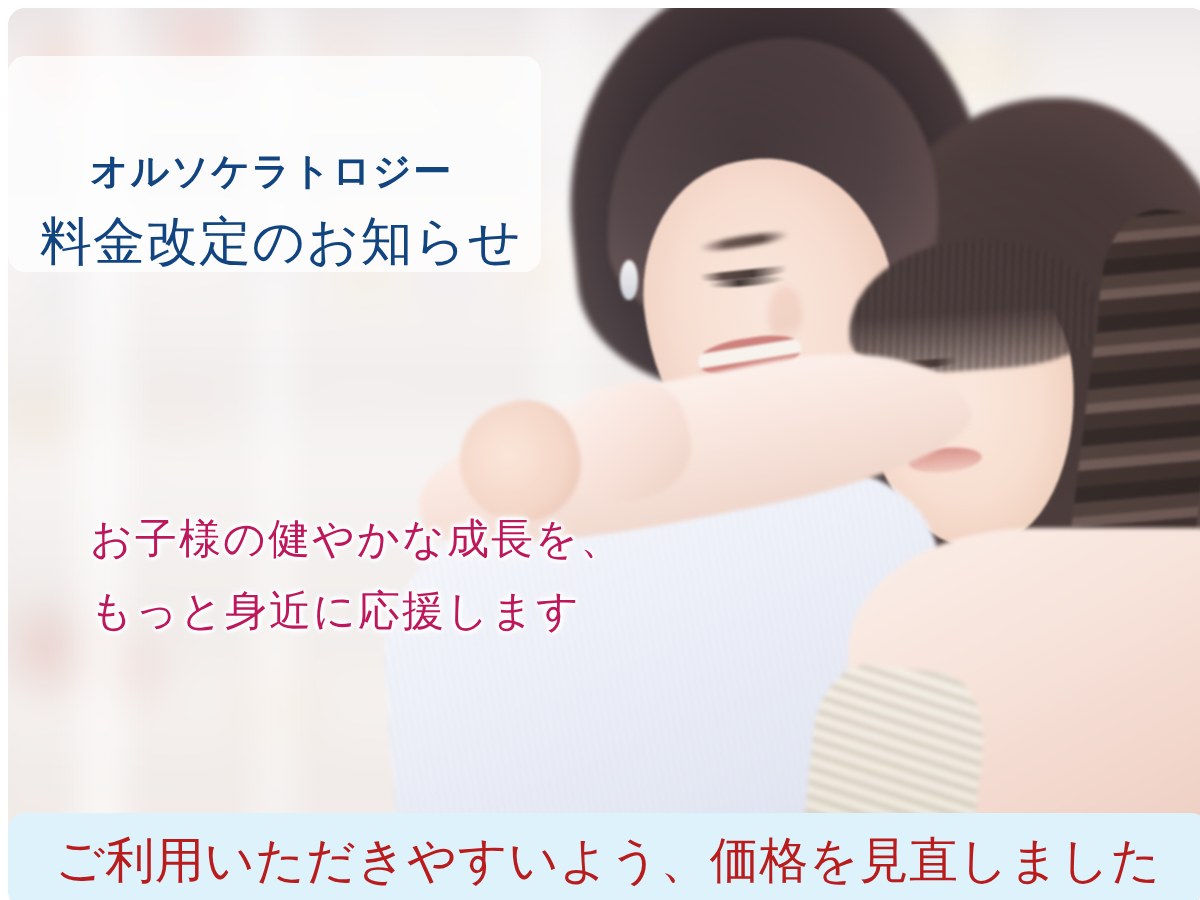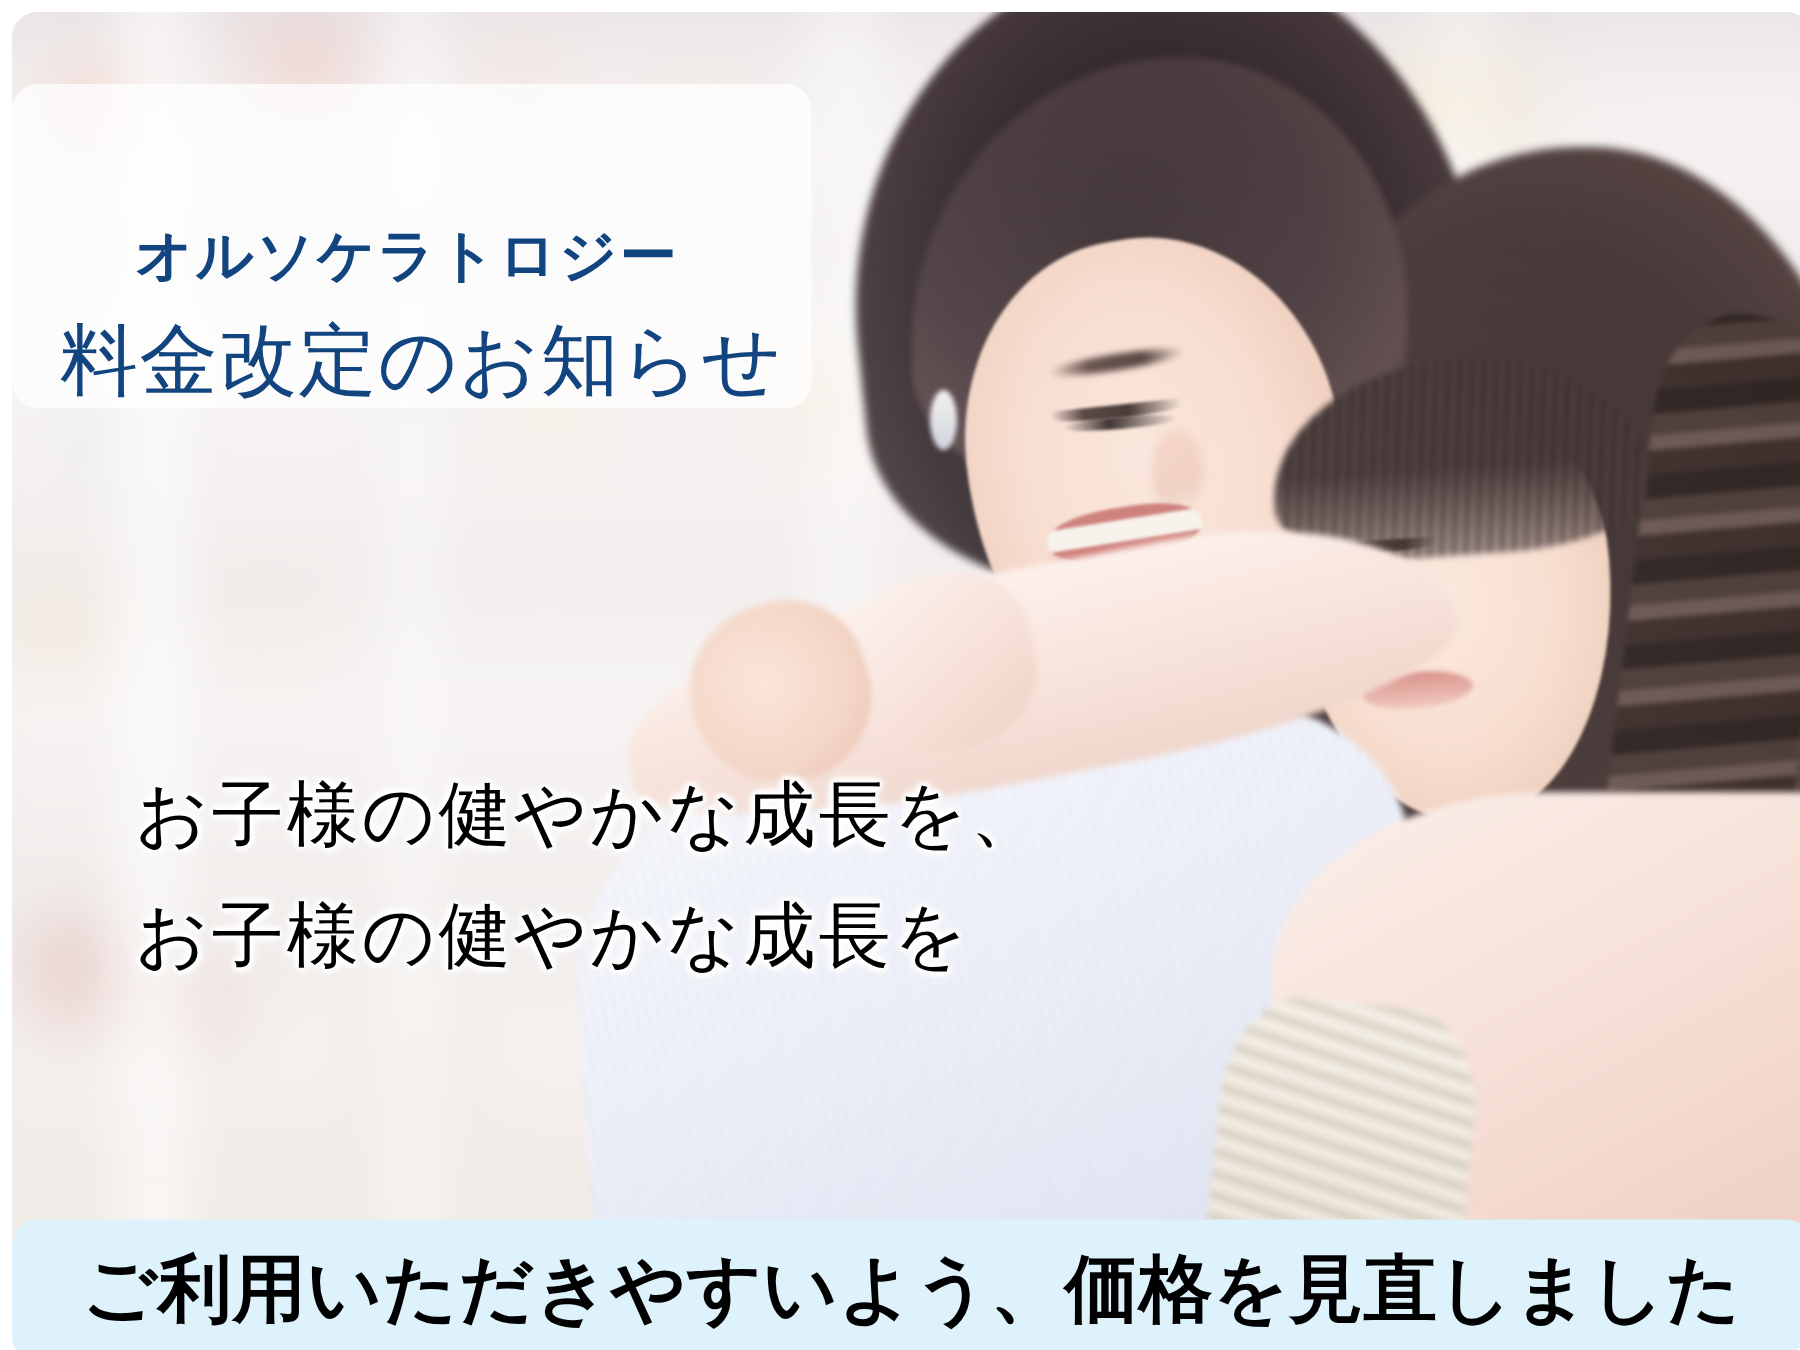--- a/index.html
+++ b/index.html
@@ -249,43 +249,43 @@
     position:absolute; left:28px; top:155px;
     font-size:52px; font-weight:normal; letter-spacing:1px;
     color:#12457f; line-height:1;
     white-space:nowrap;
   }
 
   
   .headline {
     position:absolute;
     left:74px; top:492px;
-    color:#000000;
+    color:#be185d;
     font-family:"Liberation Serif", "DejaVu Serif", serif;
-    font-size:48px;
+    font-size:42px;
     line-height:1.52;
     letter-spacing:2px;
     white-space:nowrap;
     text-shadow:
        0 0 7px #ffffff,  0 0 7px #ffffff,  0 0 14px #ffffff,
        2px 0 4px #fff, -2px 0 4px #fff, 0 2px 4px #fff, 0 -2px 4px #fff,
        1px 1px 3px #fff, -1px -1px 3px #fff, 1px -1px 3px #fff, -1px 1px 3px #fff;
   }
   .headline .hl-row { display:block; }
 
   
   .bottom-bar {
     position:absolute;
     left:0; right:0; bottom:0; height:95px;
     background:#ddf2fb;
     display:flex; align-items:center; justify-content:center;
   }
   .bottom-bar-text {
-    font-size:49px; font-weight:700; letter-spacing:0.5px;
-    color:#000000; line-height:1;
+    font-size:49px; font-weight:400; letter-spacing:0.5px;
+    color:#b91c1c; line-height:1;
     white-space:nowrap;
   }
 </style>
 </head>
 <body>
 
 <div class="banner">
 
   <div class="photo">
     <div class="bg-shelf"></div>
@@ -320,20 +320,20 @@
     <div class="soft-veil"></div>
   </div>
 
   <div class="title-panel">
     <div class="title-line1">オルソケラトロジー</div>
     <div class="title-line2">料金改定のお知らせ</div>
   </div>
 
   <div class="headline">
     <span class="hl-row">お子様の健やかな成長を、</span>
-    <span class="hl-row">お子様の健やかな成長を</span>
+    <span class="hl-row">もっと身近に応援します</span>
   </div>
 
   <div class="bottom-bar">
     <div class="bottom-bar-text">ご利用いただきやすいよう、価格を見直しました</div>
   </div>
 
 </div>
 
 </body></html>

